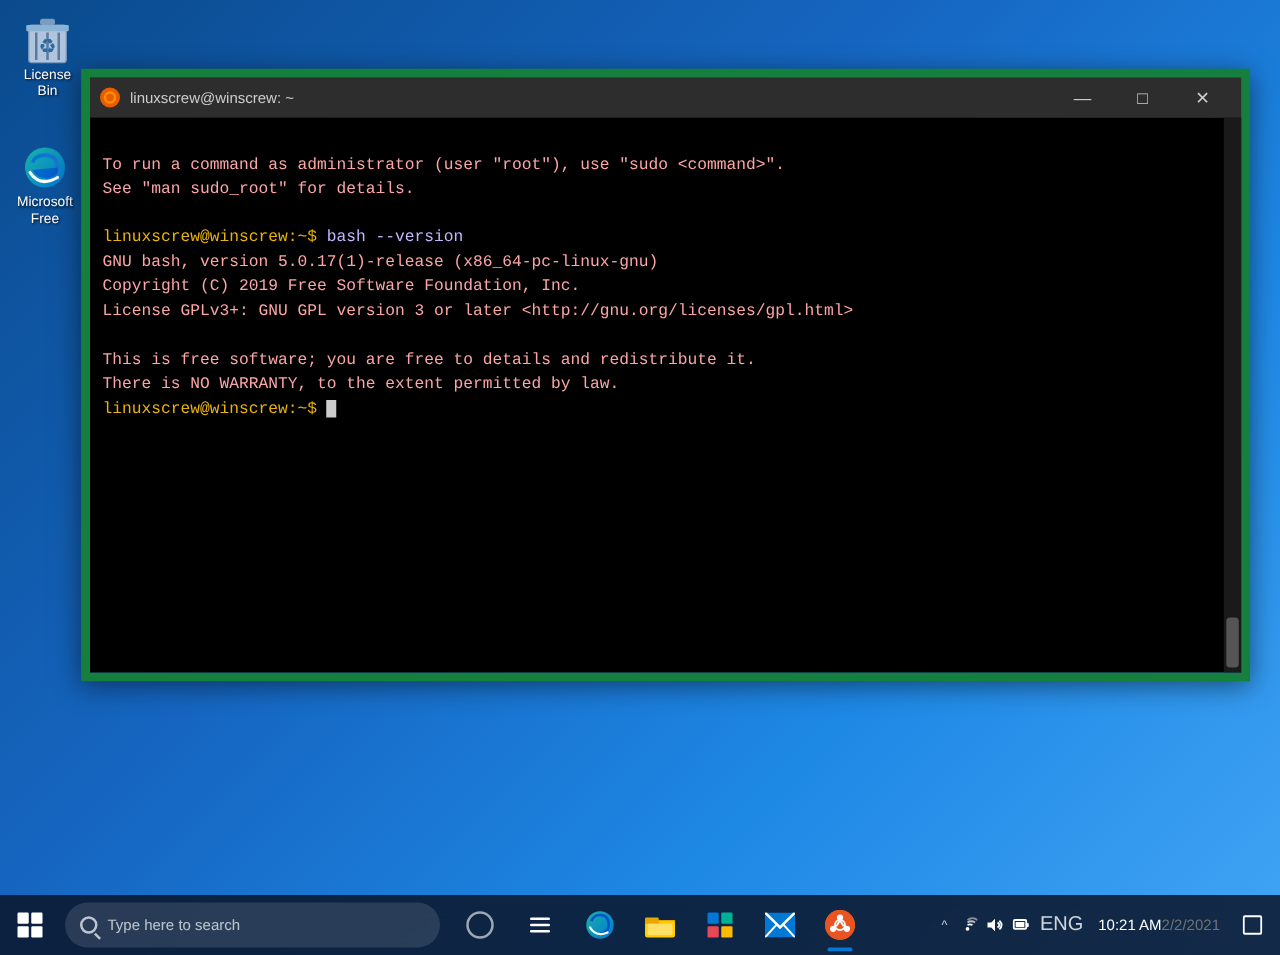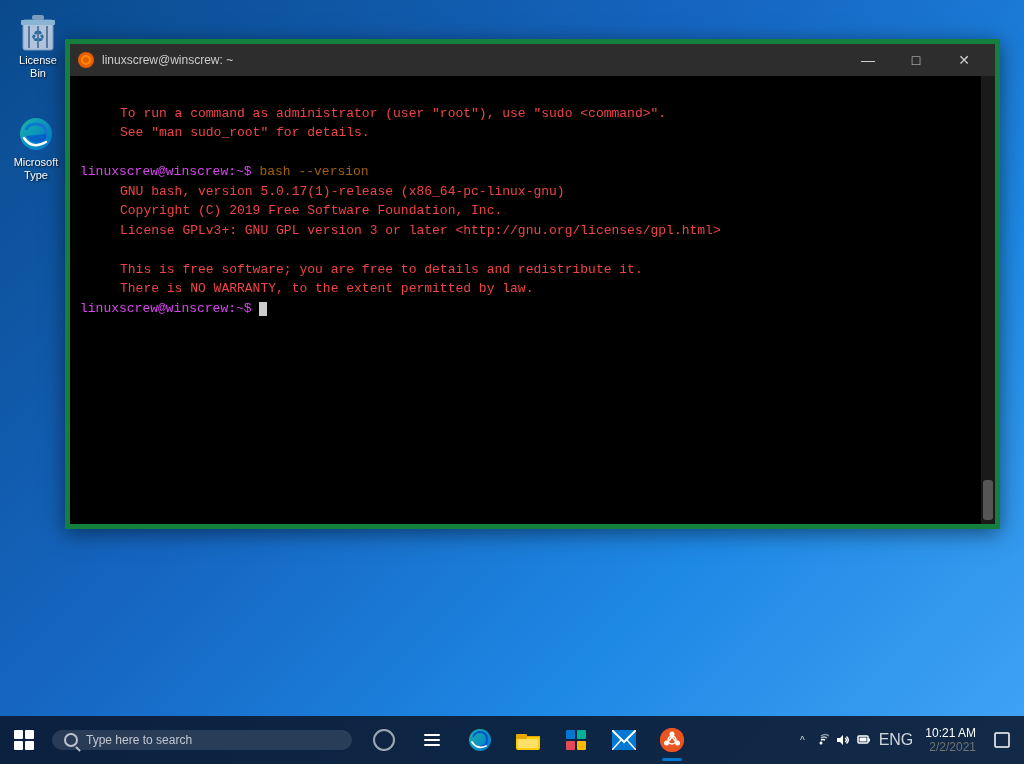--- a/index.html
+++ b/index.html
@@ -42,27 +42,27 @@
       font-size: 11px;
       text-align: center;
       text-shadow: 1px 1px 2px rgba(0,0,0,0.8);
       margin-top: 2px;
       line-height: 1.2;
     }
 
     
     .terminal-window {
       position: absolute;
-      top: 39px;
+      top: 55px;
       left: 65px;
       width: 935px;
       height: 490px;
       display: flex;
       flex-direction: column;
-      border: 5px solid #15803d;
+      border: 7px solid #15803d;
       box-shadow: 0 4px 20px rgba(0,0,0,0.5);
     }
 
     .terminal-titlebar {
       background: #2d2d2d;
       height: 32px;
       display: flex;
       align-items: center;
       padding: 0 8px;
       flex-shrink: 0;
@@ -138,23 +138,23 @@
 
     .terminal-content {
       font-family: 'Consolas', 'Courier New', monospace;
       font-size: 13px;
       line-height: 1.5;
       color: #cccccc;
       white-space: pre;
       padding-right: 16px;
     }
 
-    .prompt { color: #d946ef; }
-    .cmd { color: #a16207; }
-    .output { color: #ef4444; margin-left: 40px; }
+    .prompt { color: #eab308; }
+    .cmd { color: #c4b5fd; }
+    .output { color: #fca5a5; }
     .cursor {
       display: inline-block;
       width: 8px;
       height: 14px;
       background: #cccccc;
       vertical-align: text-bottom;
       animation: blink 1s step-end infinite;
     }
     @keyframes blink { 50% { opacity: 0; } }
 
@@ -191,21 +191,21 @@
     .start-icon div {
       background: white;
       border-radius: 1px;
     }
 
     .taskbar-search {
       display: flex;
       align-items: center;
       background: rgba(255,255,255,0.12);
       border-radius: 20px;
-      height: 20px;
+      height: 36px;
       padding: 0 12px;
       margin: 0 4px;
       width: 300px;
       cursor: text;
       flex-shrink: 0;
     }
     .search-icon-circle {
       width: 14px;
       height: 14px;
       border: 2px solid rgba(255,255,255,0.7);
@@ -276,21 +276,21 @@
     .tray-lang {
       color: white;
       font-size: 16px;
       padding: 0 4px;
       cursor: pointer;
       opacity: 0.8;
     }
 
     .tray-datetime {
       display: flex;
-      flex-direction: column;
+      flex-direction: row;
       align-items: flex-end;
       padding: 0 8px;
       cursor: pointer;
     }
     .tray-time {
       color: white;
       font-size: 12px;
       font-weight: 400;
     }
     .tray-date {
@@ -358,21 +358,21 @@
             <stop offset="100%" stop-color="#1a75d0"></stop>
           </linearGradient>
         </defs>
         <ellipse cx="18" cy="18" rx="16" ry="16" fill="url(#edgeGrad1)"></ellipse>
         <path d="M 8 14 Q 10 8 18 8 Q 28 8 28 18 Q 28 26 18 28" fill="none" stroke="url(#edgeGrad2)" stroke-width="3"></path>
         <path d="M 8 20 Q 12 28 22 26 Q 30 24 28 18" fill="#0052cc" opacity="0.7"></path>
         <path d="M 6 22 Q 14 34 28 26" fill="none" stroke="white" stroke-width="2.5" stroke-linecap="round"></path>
       </svg>
     </div>
     <div class="icon-label">
-      <span>Microsoft Type</span>
+      <span>Microsoft Free</span>
     </div>
   </div>
 
   <div class="terminal-window">
 
     <div class="terminal-titlebar">
       <div class="terminal-icon">
         <div class="terminal-icon-inner"></div>
       </div>
       <div class="terminal-title">linuxscrew@winscrew: ~</div>

